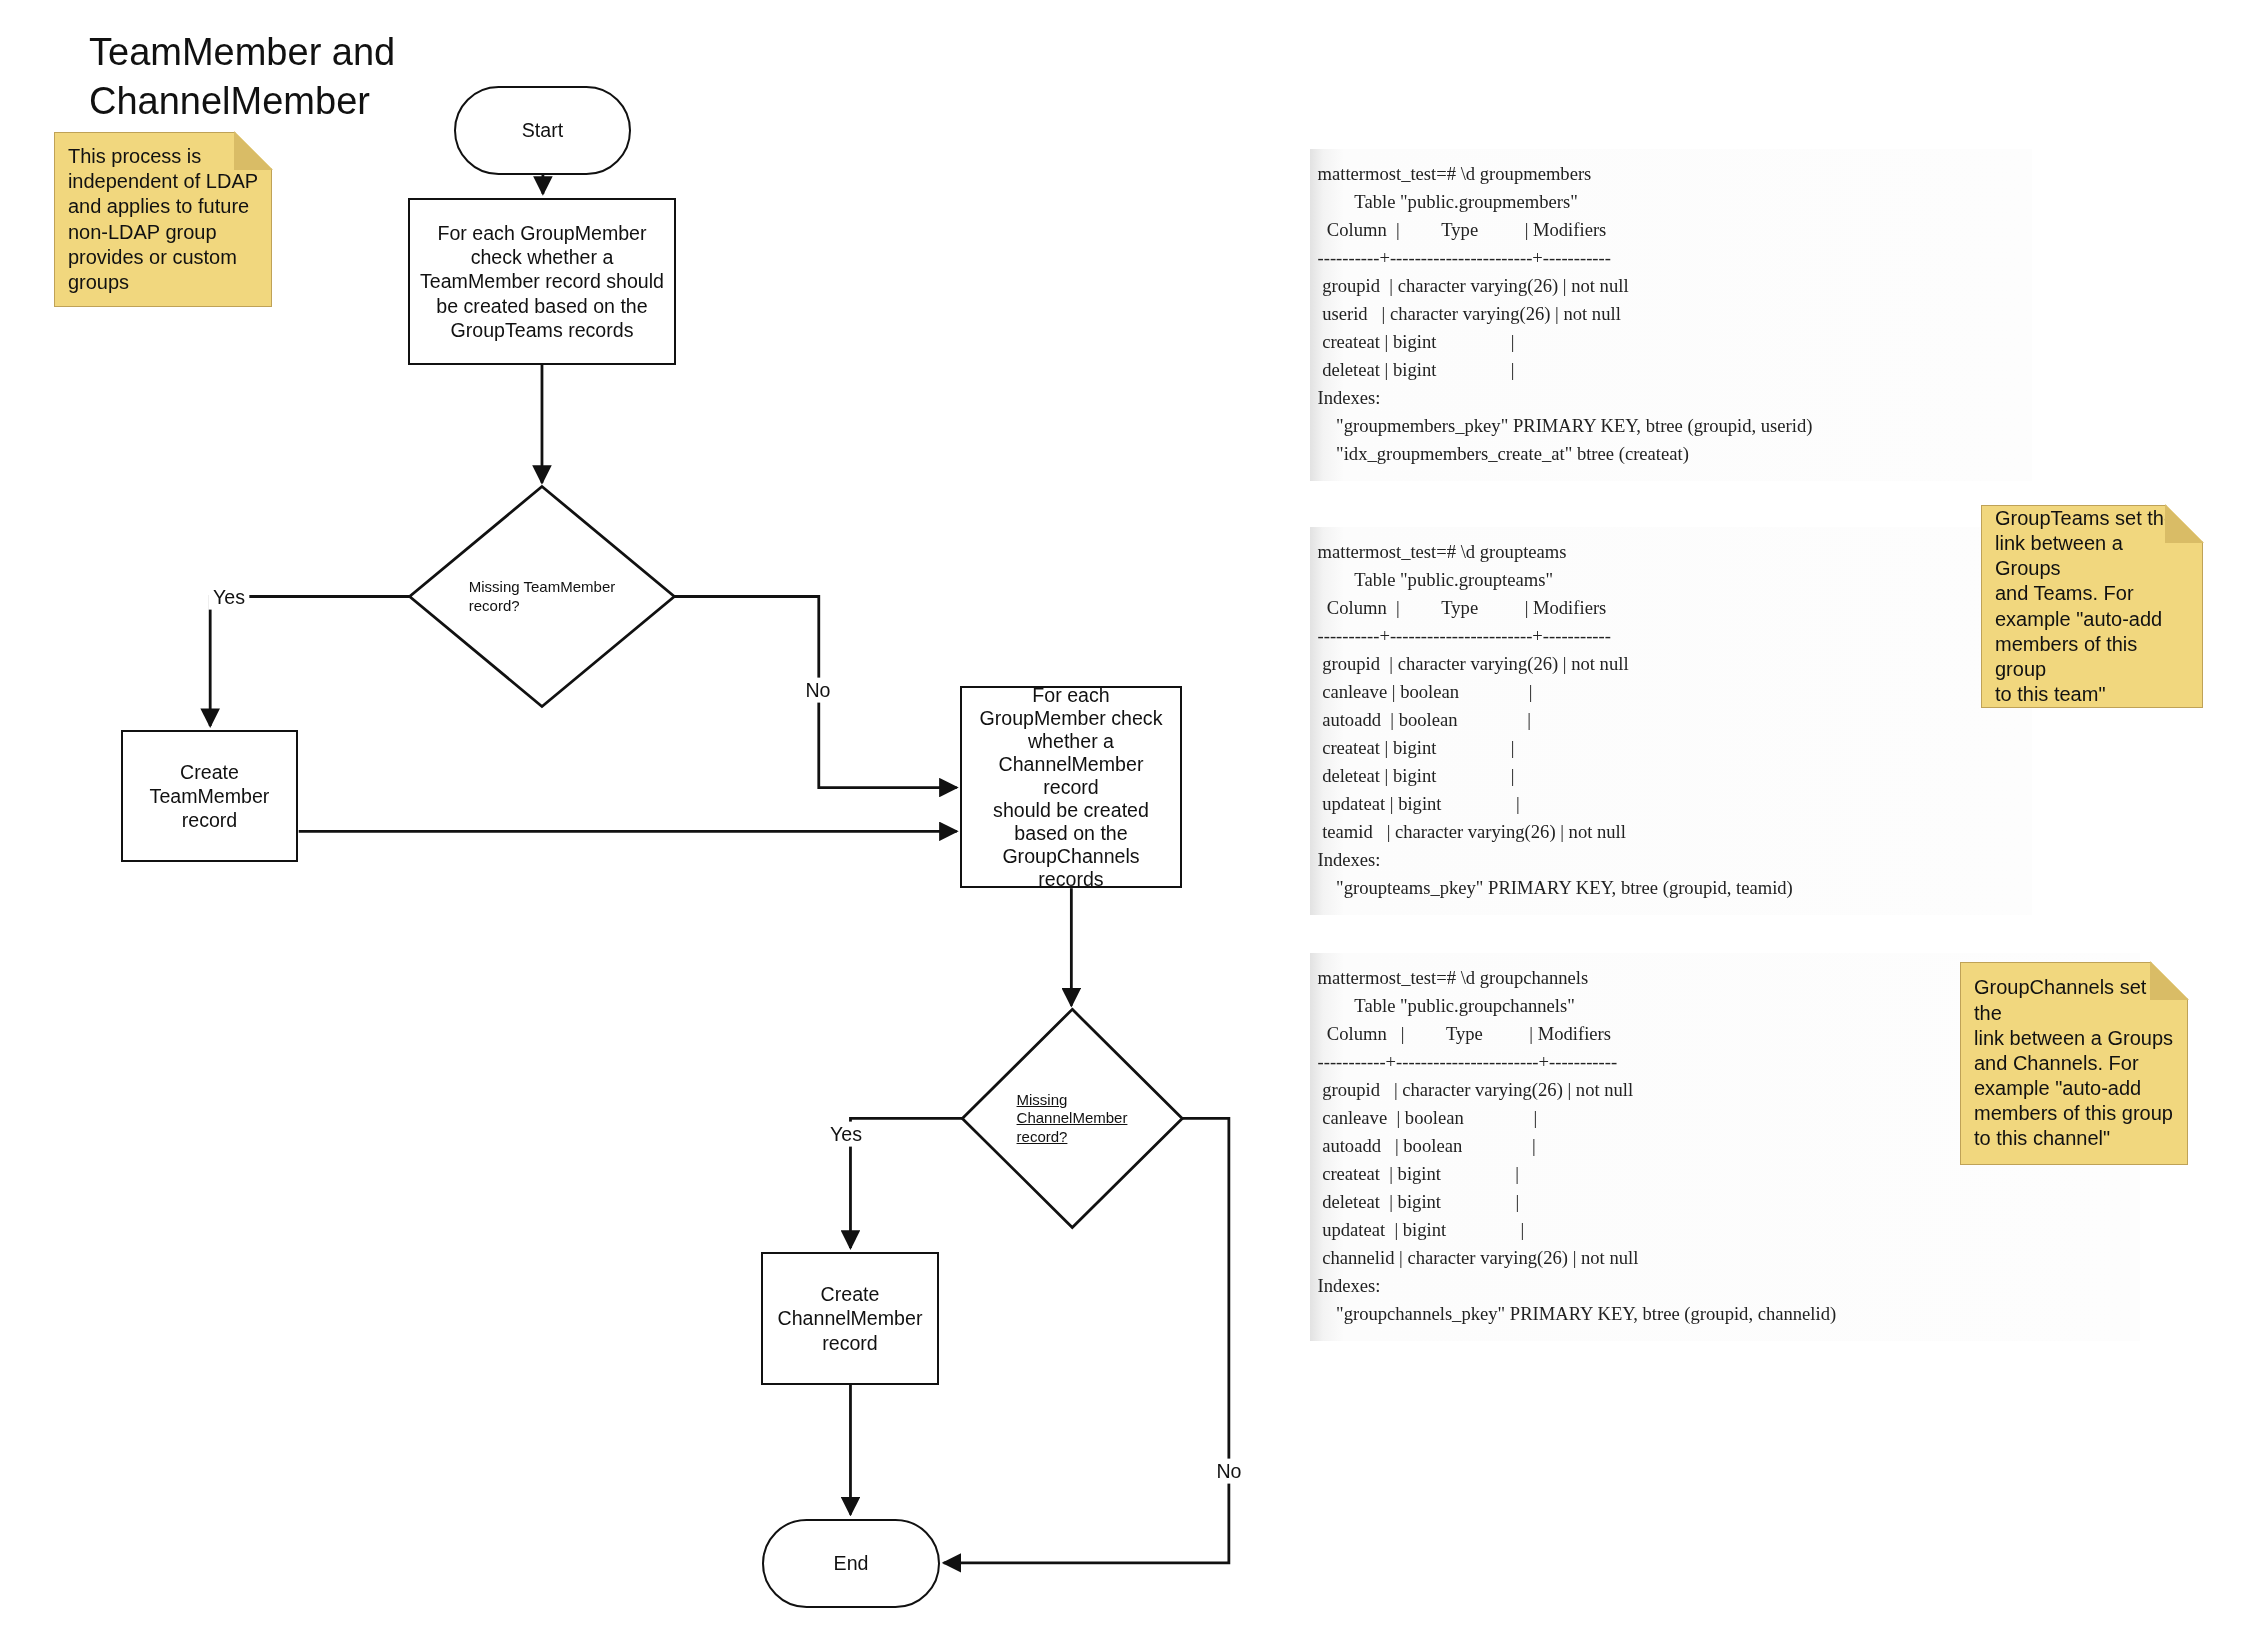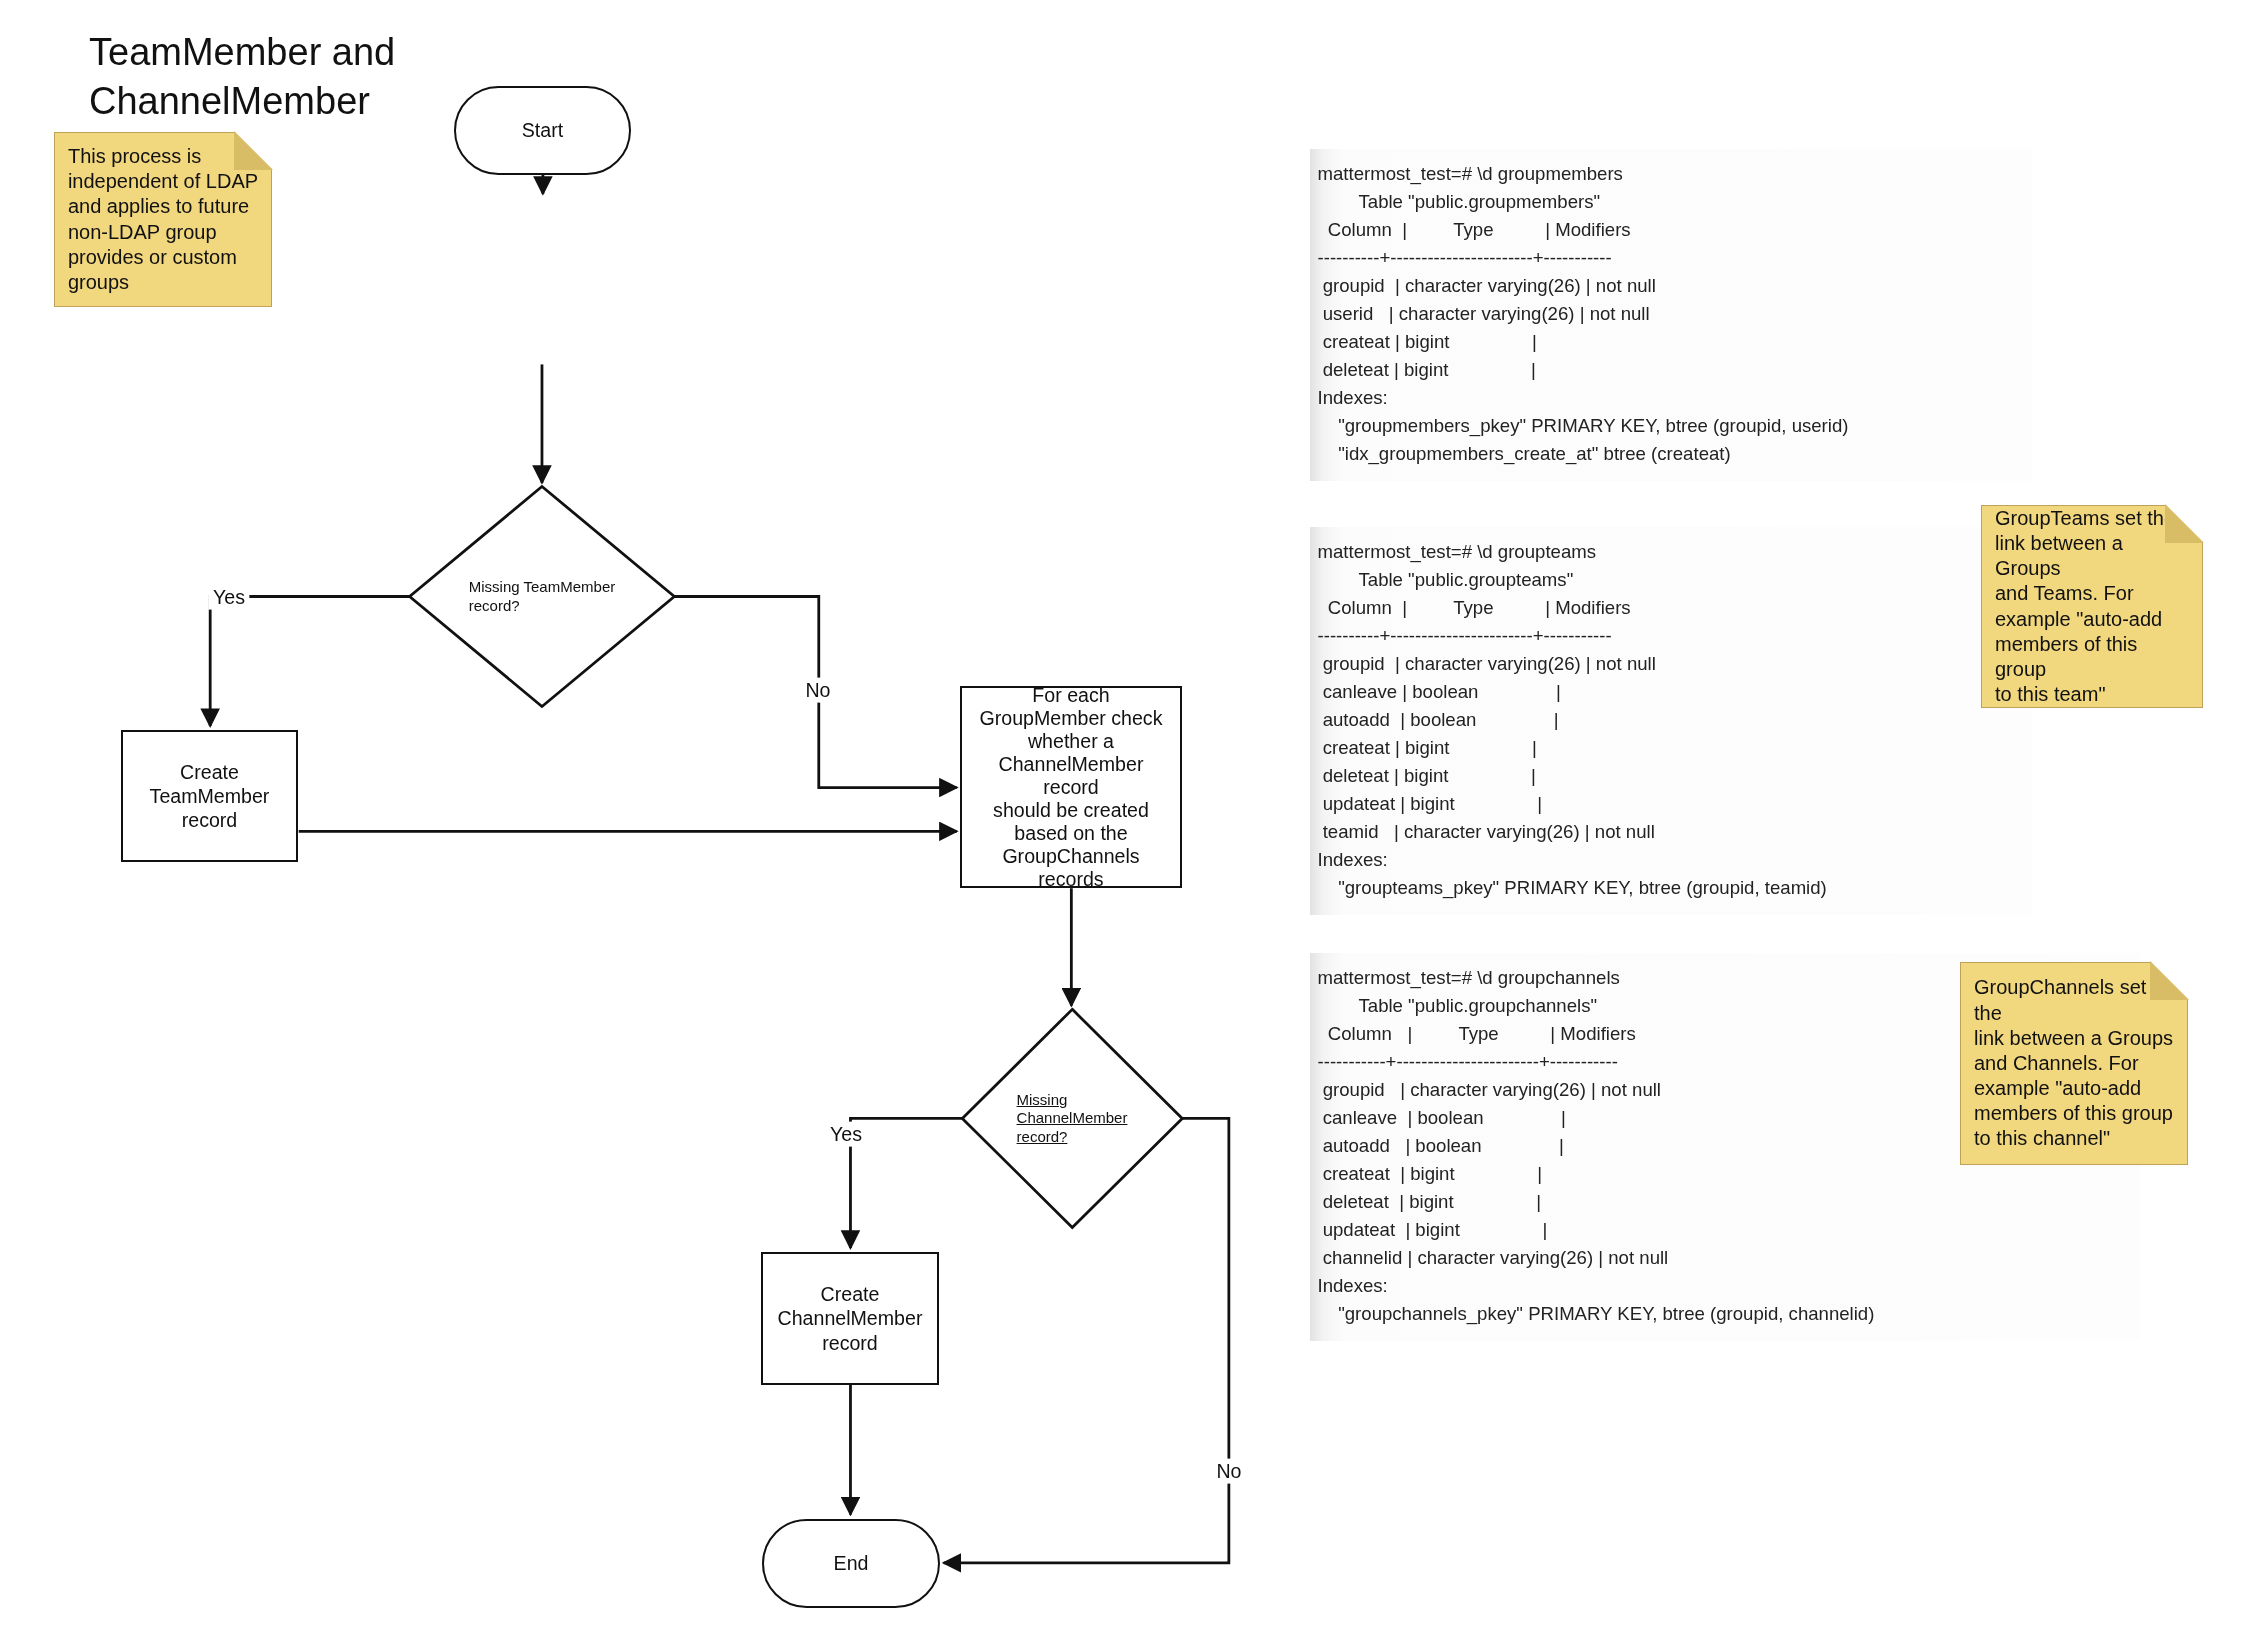--- a/index.html
+++ b/index.html
@@ -35,21 +35,21 @@
   .note{position:absolute; z-index:2; background:var(--note-fill); border:1.9px solid var(--note-border);
         display:flex; align-items:center; justify-content:center; text-align:left;
         font-size:20px; line-height:1.26; white-space:pre-line;}
   .note .fold-cut,.note .fold-flap{position:absolute; top:-1.9px; right:-1.9px; width:39px; height:39px;}
   .note .fold-cut{background:linear-gradient(to bottom left,#ffffff 49.8%,rgba(255,255,255,0) 50.2%);}
   .note .fold-flap{background:linear-gradient(to bottom left,rgba(0,0,0,0) 49.8%,var(--note-fold) 50.2%);}
 
   
   .terminal{position:absolute; z-index:2; padding:11.2px 9.3px 13px 7.5px;
             background:linear-gradient(to right,#e2e2e2 0px,#f3f3f3 13px,#fcfcfc 34px,#fdfdfd 100%);}
-  .terminal pre{font-family:Liberation Sans, sans-serif; font-size:18.6px; line-height:28px;
+  .terminal pre{font-family:Liberation Serif, serif; font-size:18.6px; line-height:28px;
                 color:var(--terminal-text); white-space:pre;}
 
   
   #start{left:454px; top:42px; width:177px; height:89px;margin-top:44px;}
   #box1{left:408px; top:198px; width:268px; height:167px; padding:0 9.3px;}
   #d1text{left:419px; top:522px; width:246px; height:149px;}
   #createTM{left:121px; top:730px; width:177px; height:132px;}
   #box2{left:960px; top:686px; width:222px; height:202px; padding:0 7.5px; line-height:23px;}
   #d2text{left:988px; top:1044px; width:168px; height:149px;text-decoration:underline;}
   #createCM{left:761px; top:1252px; width:178px; height:133px;}
@@ -101,20 +101,25 @@
 and applies to future
 non-LDAP group
 provides or custom
 groups</span>
     <i class="fold-cut"></i>
     <i class="fold-flap"></i>
   </div>
 
   <div class="shape terminator" id="start">Start</div>
 
+  <div class="shape" id="box1">For each GroupMember
+check whether a
+TeamMember record should
+be created based on the
+GroupTeams records</div>
 
   <div class="dtext" id="d1text">Missing TeamMember
 record?</div>
 
   <div class="shape" id="createTM">Create
 TeamMember
 record</div>
 
   <div class="shape" id="box2">For each
 GroupMember check

